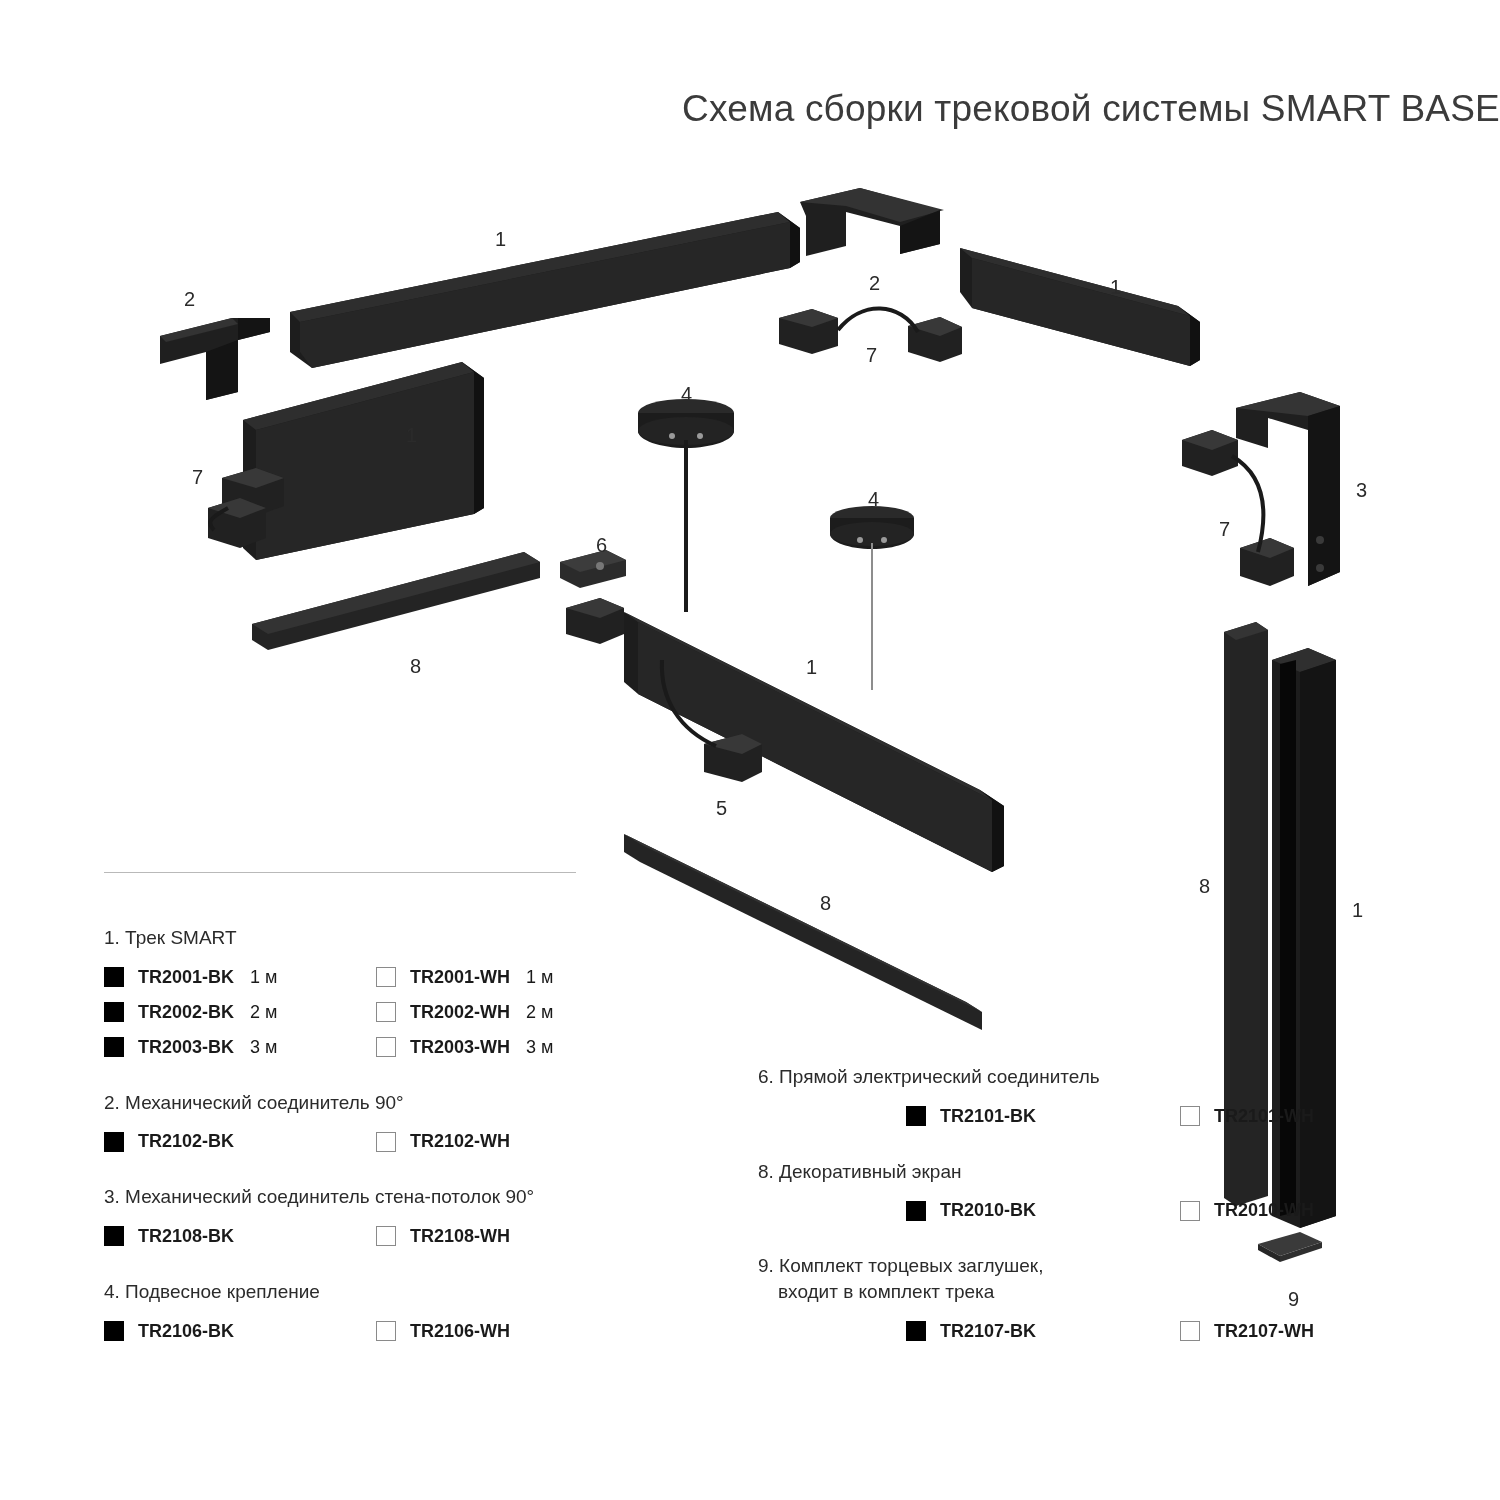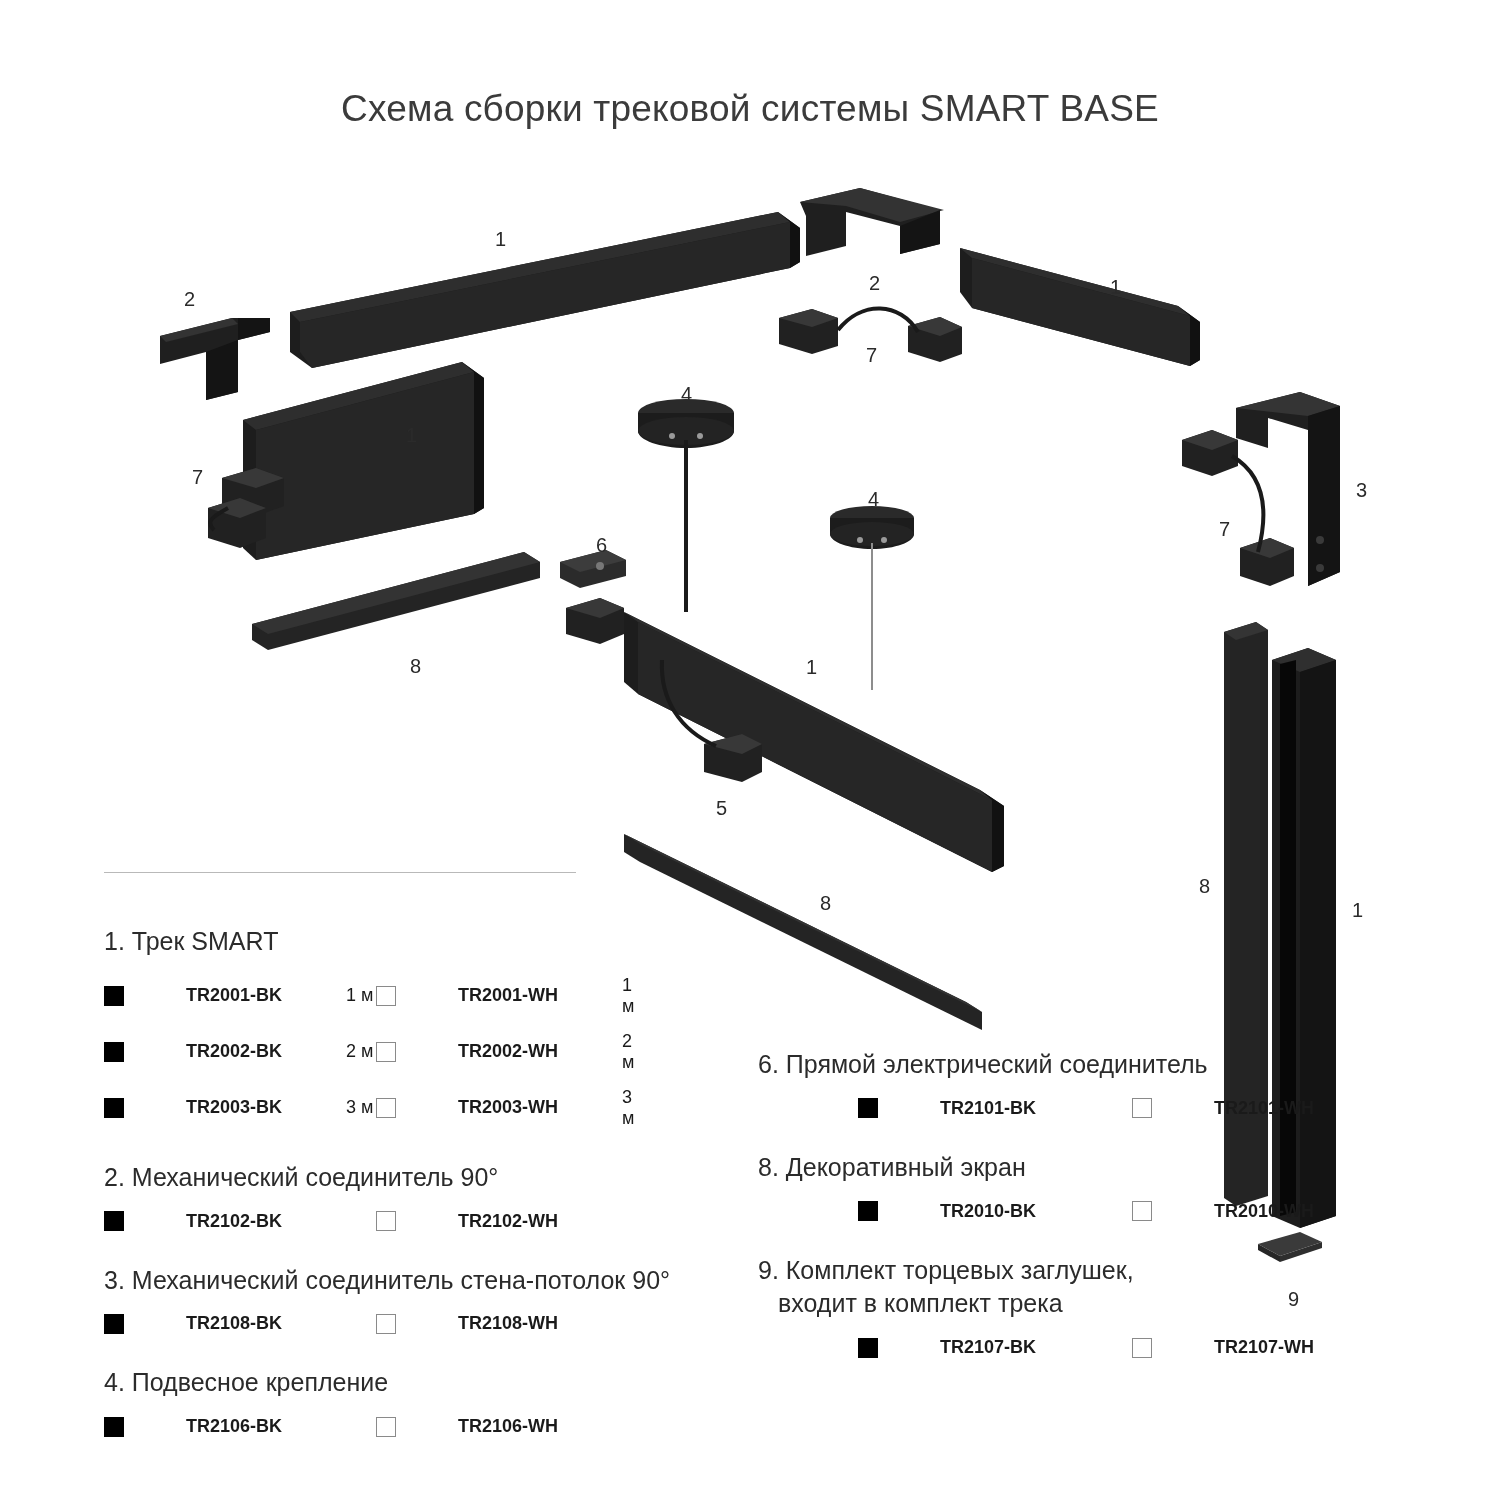--- a/index.html
+++ b/index.html
@@ -13,21 +13,21 @@
     position: relative;
     font-family: "Liberation Sans", sans-serif;
     color: #1a1a1a;
     overflow: hidden;
   }
   #page-title {
     position: absolute;
     top: 88px;
     left: 0;
     width: 1500px;
-    text-align: center;
+    text-align: right;
     font-size: 37px;
     font-weight: 400;
     color: #3b3b3b;
     letter-spacing: 0.2px;
   }
 
   
   #diagram {
     position: absolute;
     top: 0; left: 0;
@@ -56,37 +56,37 @@
     width: 640px;
   }
   .legend-rule {
     width: 472px;
     height: 1px;
     background: #b9b9b9;
     margin-bottom: 52px;
   }
   .legend-group { margin-bottom: 6px; }
   .legend-heading {
-    font-size: 25px;
+    font-size: 19px;
     color: #2b2b2b;
     margin-bottom: 16px;
     line-height: 1.35;
+    margin-top: 16px;
   }
   .legend-heading .cont { display: block; padding-left: 20px; }
   .codes {
     display: flex;
     flex-wrap: wrap;
     margin-bottom: 18px;
   }
   .code-item {
     display: flex;
     align-items: center;
     width: 272px;
     margin-bottom: 14px;
-    gap: 48px;
   }
   .code-item.wide { width: 278px; justify-content: flex-end; }
   .sw {
     width: 20px;
     height: 20px;
     margin-right: 14px;
     flex: none;
     box-sizing: border-box;
   }
   .sw.black { background: #000000; border: 1px solid #000; }

